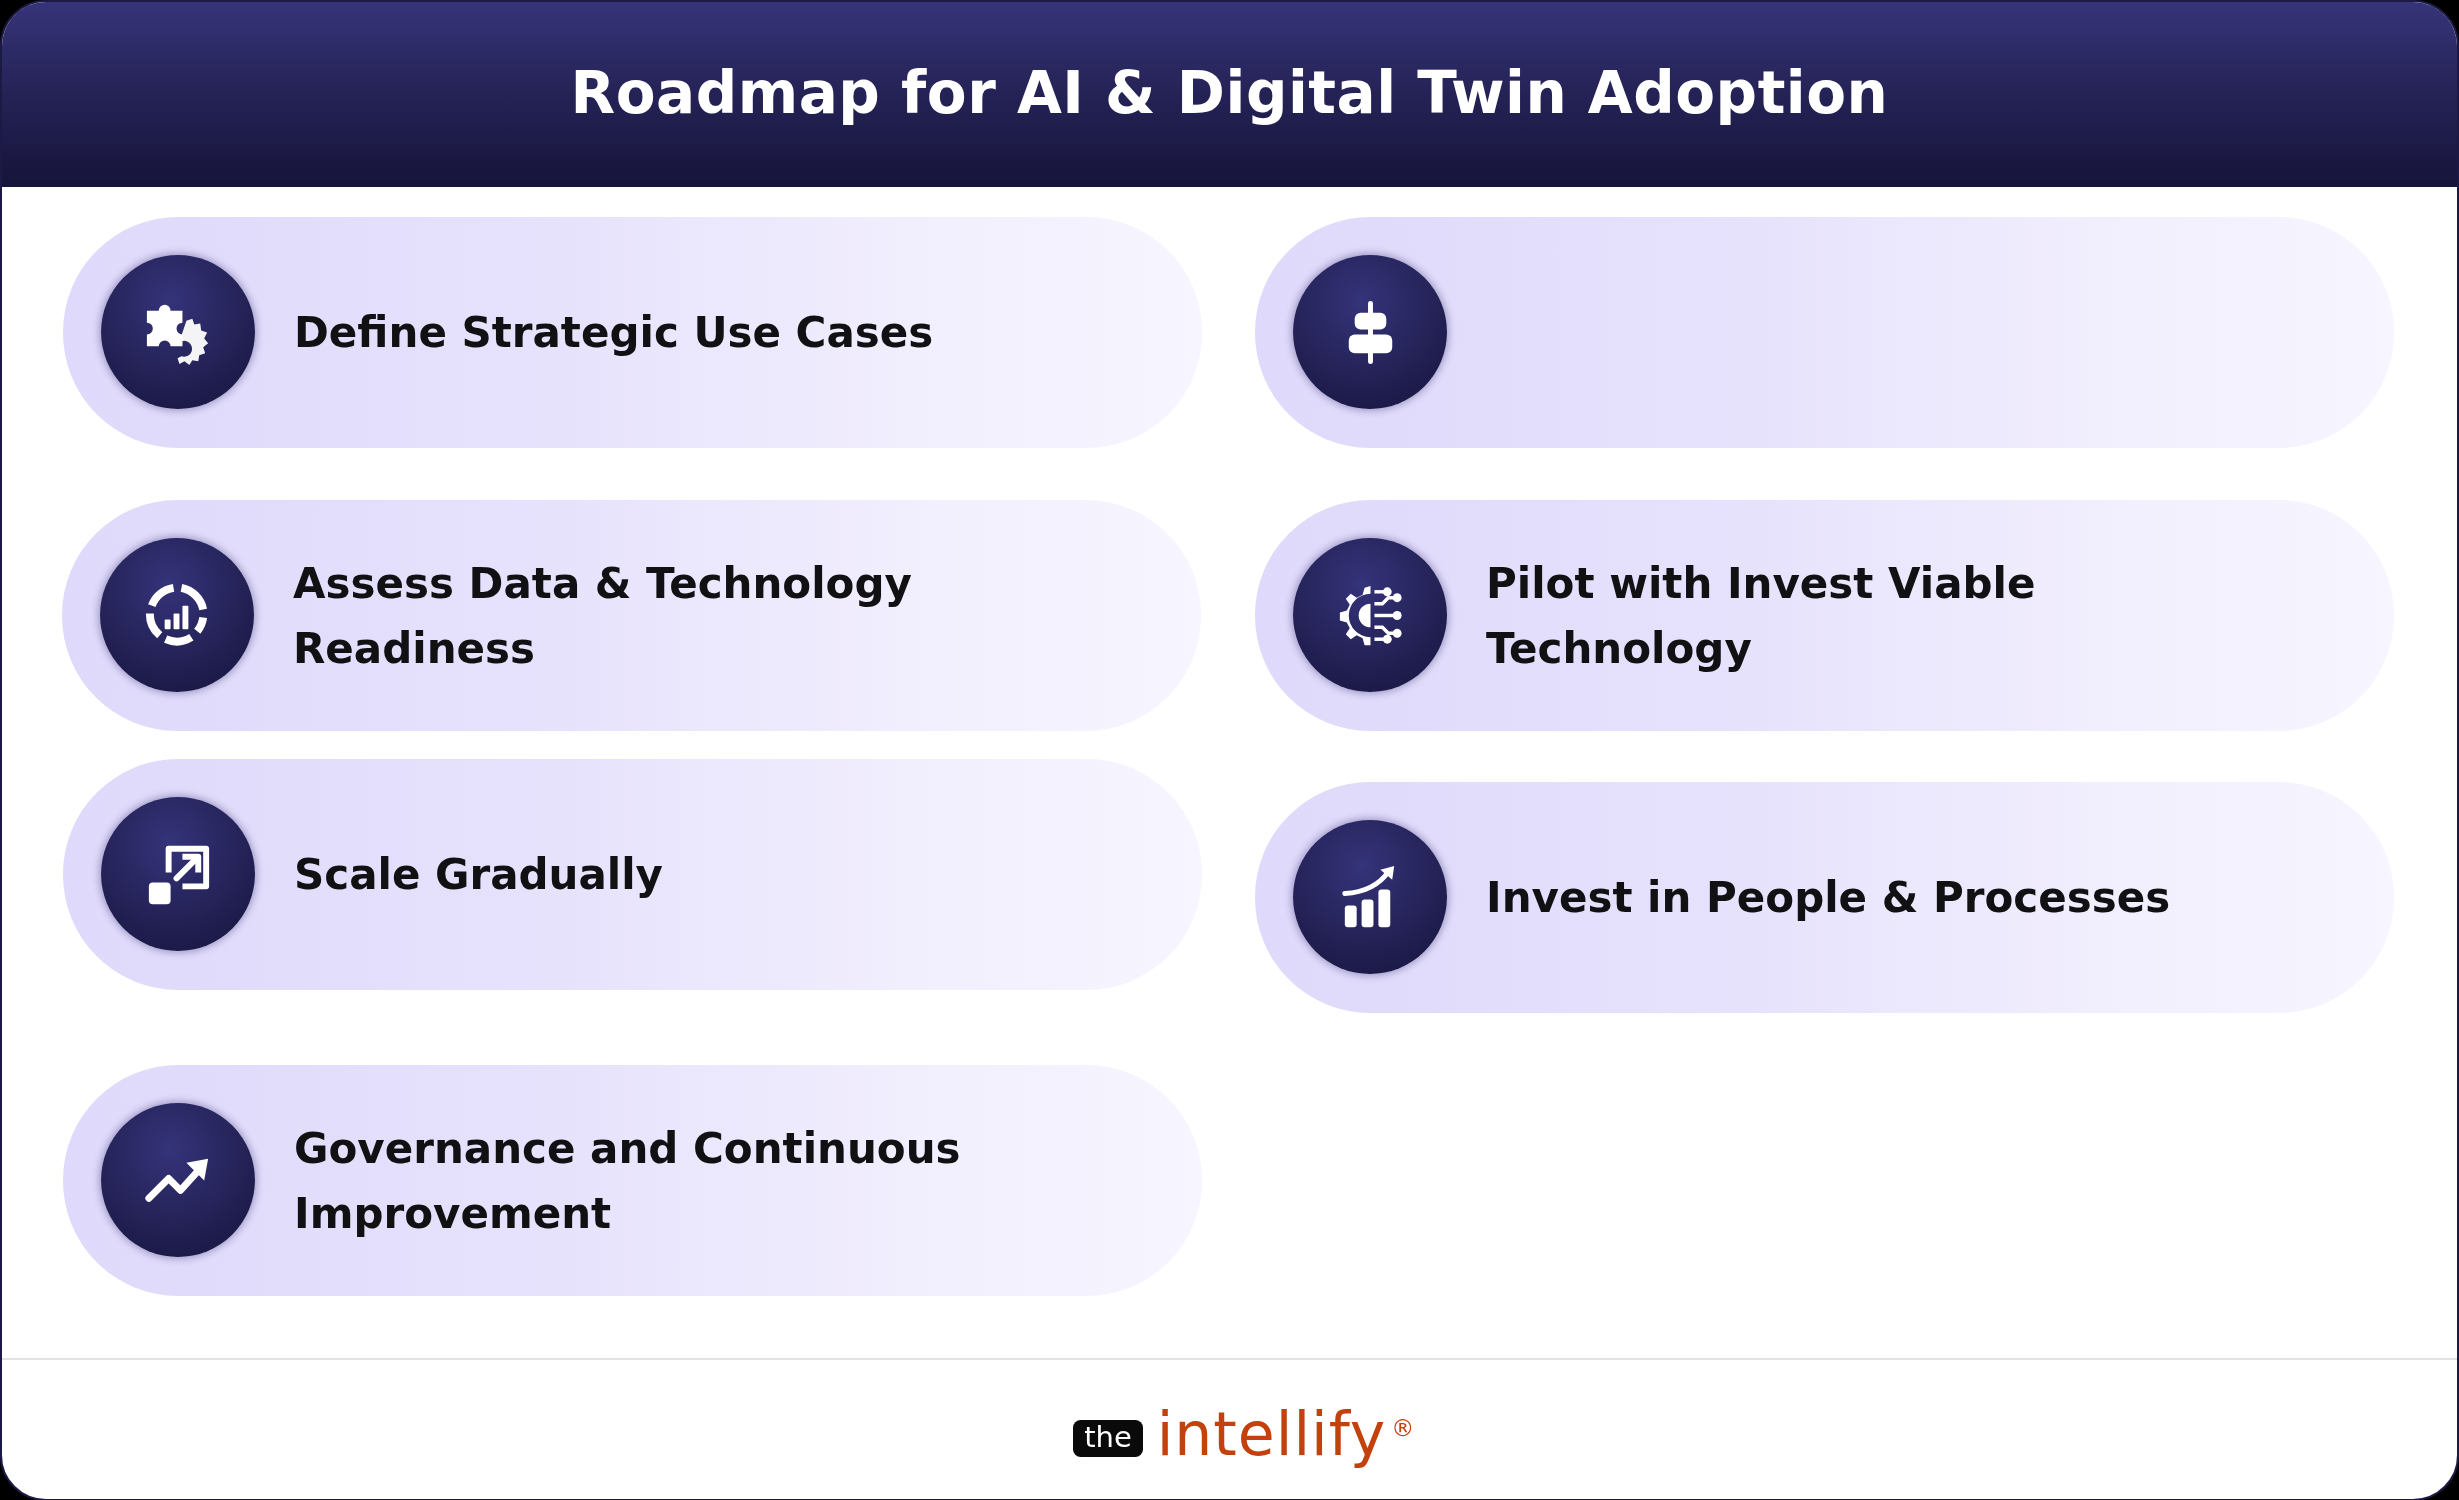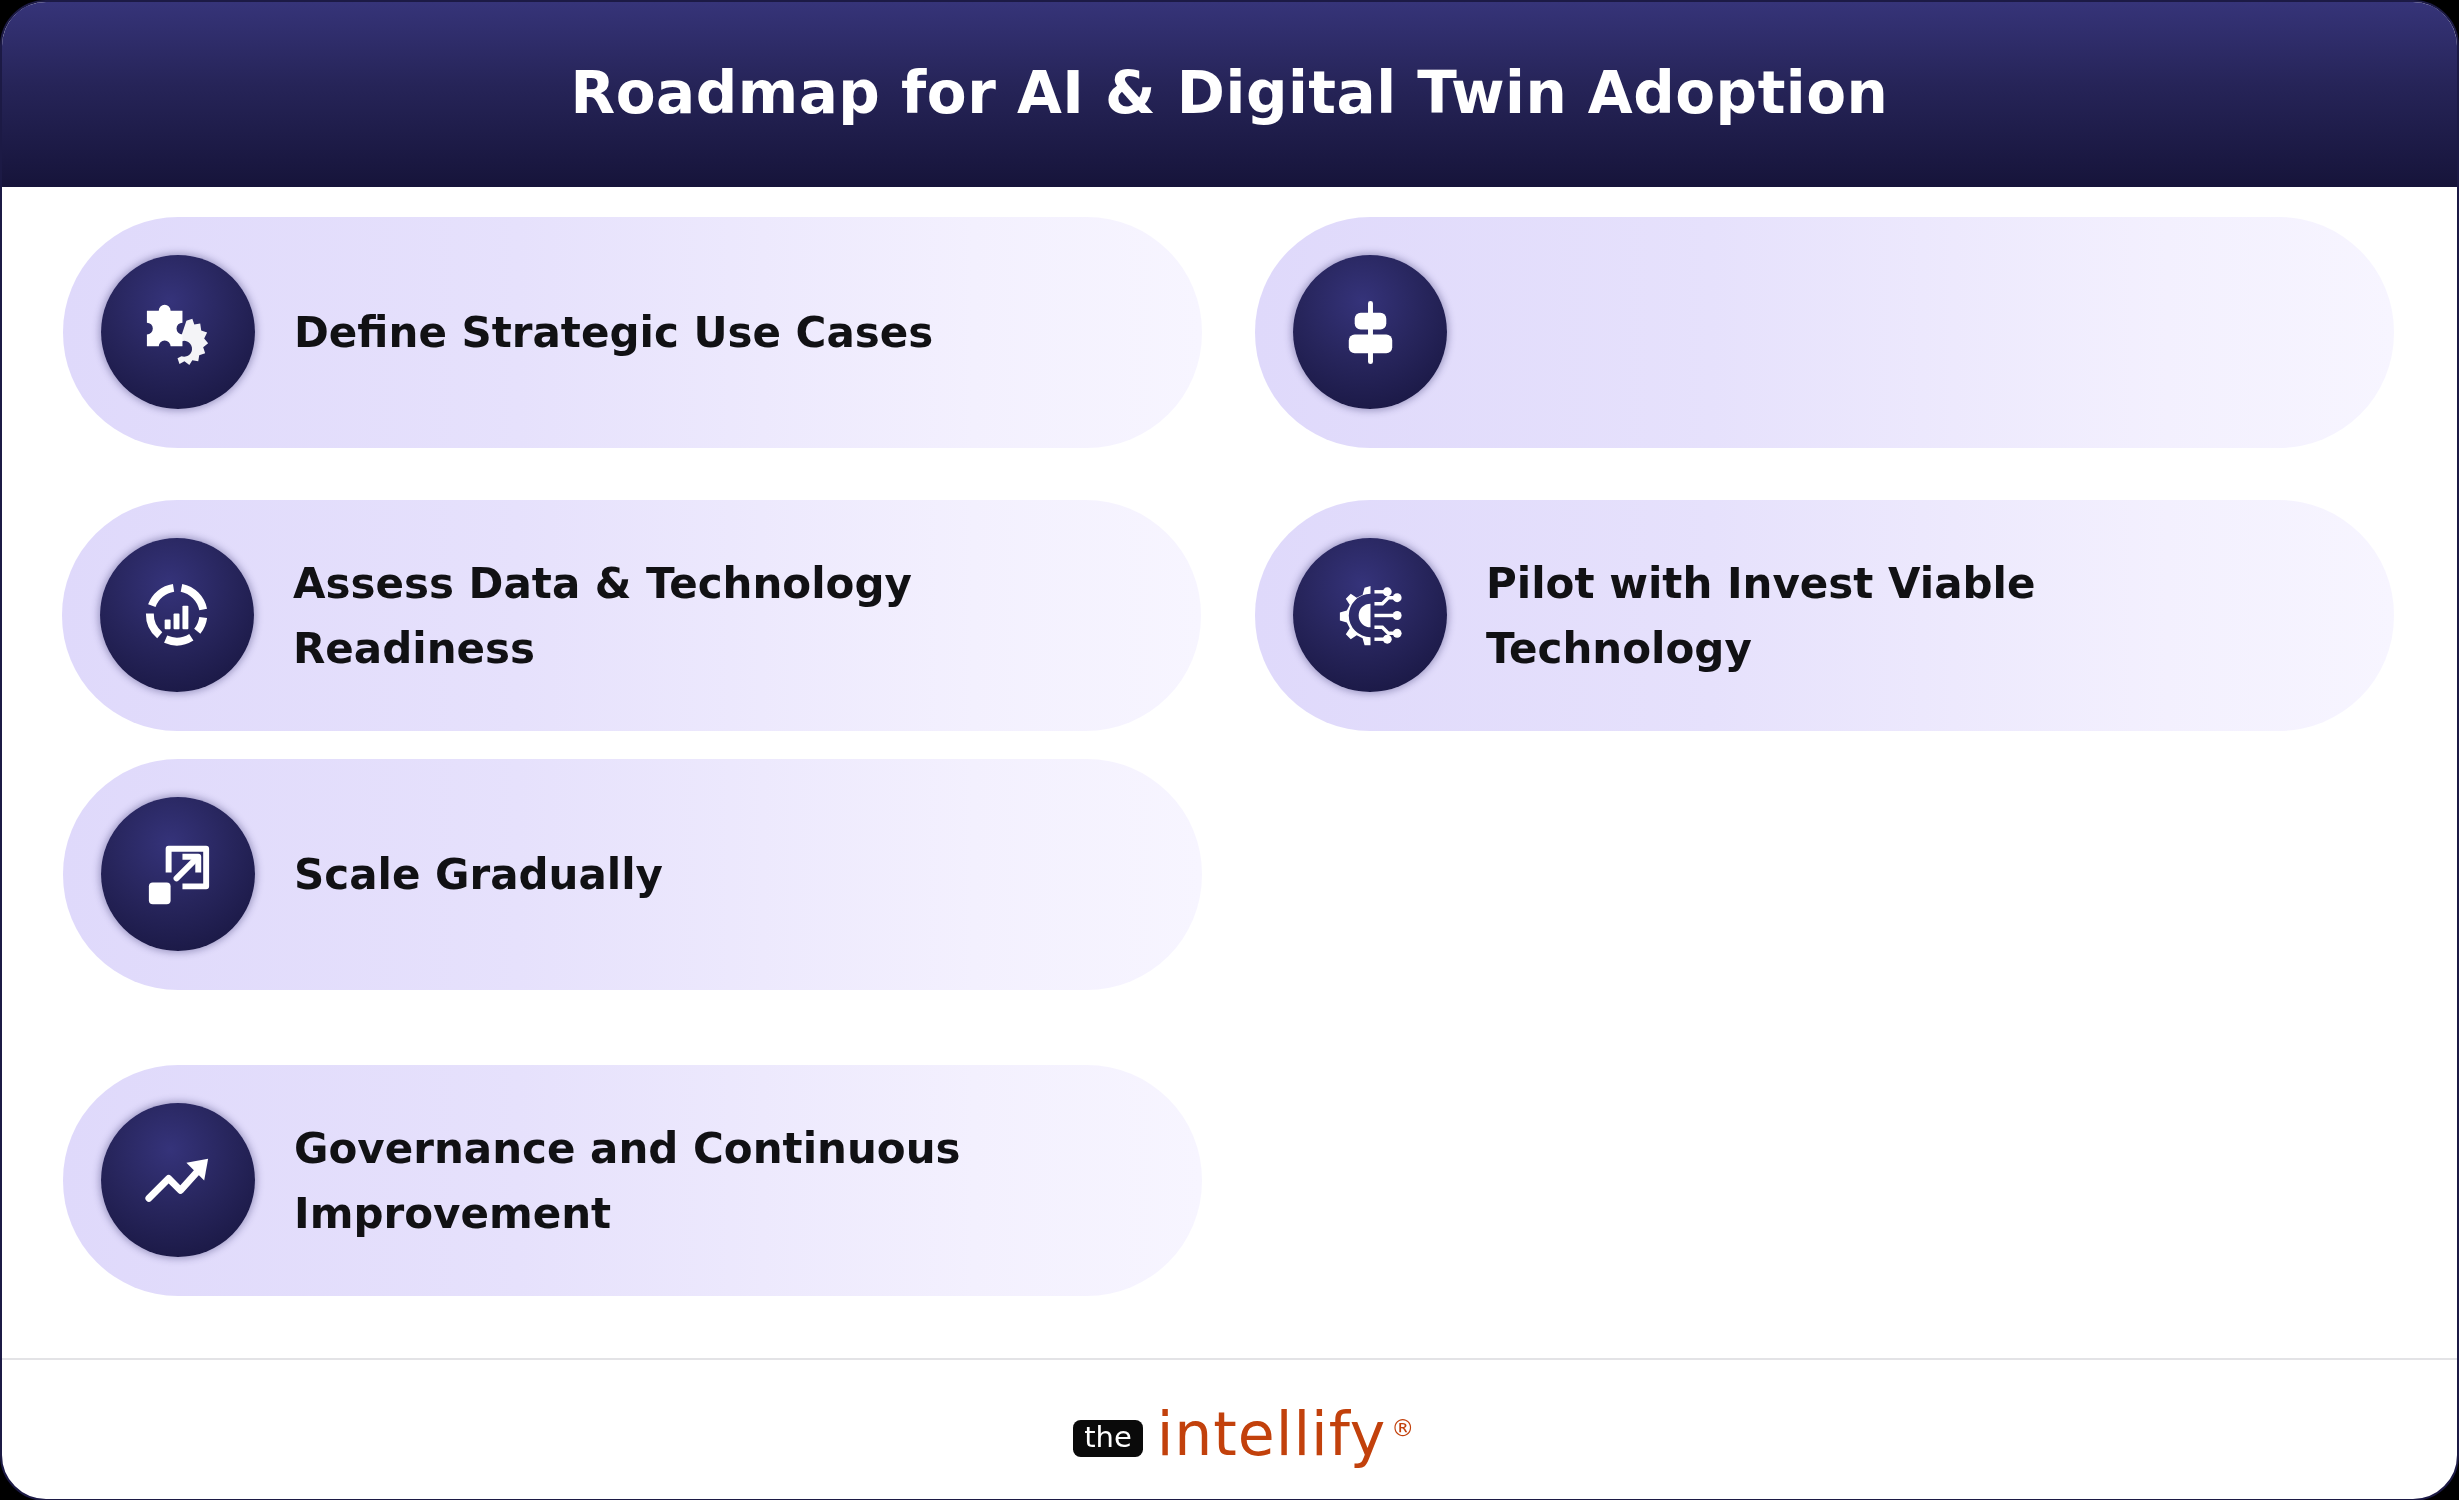--- a/index.html
+++ b/index.html
@@ -146,20 +146,34 @@
         <path d="M38 44 L58 24" stroke="#fff" stroke-width="6" stroke-linecap="round"></path>
         <path d="M44 22 h16 v16" fill="none" stroke="#fff" stroke-width="6" stroke-linejoin="round"></path>
         <rect x="10" y="48" width="22" height="22" rx="4" fill="#fff"></rect>
       </svg>
     </div>
     <div class="card-label">
         <span>Scale Gradually</span>
       </div>
   </div>
 
+  <div class="card" style="left:1253px; top:780px;">
+    <div class="icon-circle">
+      <svg viewBox="0 0 80 80">
+        <path d="M14 36 Q44 34 58 14" fill="none" stroke="#fff" stroke-width="5" stroke-linecap="round"></path>
+        <path d="M50 12 L64 8 L62 22 Z" fill="#fff"></path>
+        <rect x="14" y="48" width="12" height="22" rx="3" fill="#fff"></rect>
+        <rect x="31" y="42" width="12" height="28" rx="3" fill="#fff"></rect>
+        <rect x="48" y="32" width="12" height="38" rx="3" fill="#fff"></rect>
+      </svg>
+    </div>
+    <div class="card-label">
+        <span>Invest in People &amp; Processes</span>
+      </div>
+  </div>
 
   <div class="card" style="left:61px; top:1063px;">
     <div class="icon-circle">
       <svg viewBox="0 0 80 80">
         <path d="M10 58 L30 38 L42 50 L60 30" fill="none" stroke="#fff" stroke-width="7" stroke-linecap="round" stroke-linejoin="round"></path>
         <path d="M48 22 L70 18 L66 40 Z" fill="#fff"></path>
       </svg>
     </div>
     <div class="card-label">
         <span>Governance and Continuous Improvement</span>

